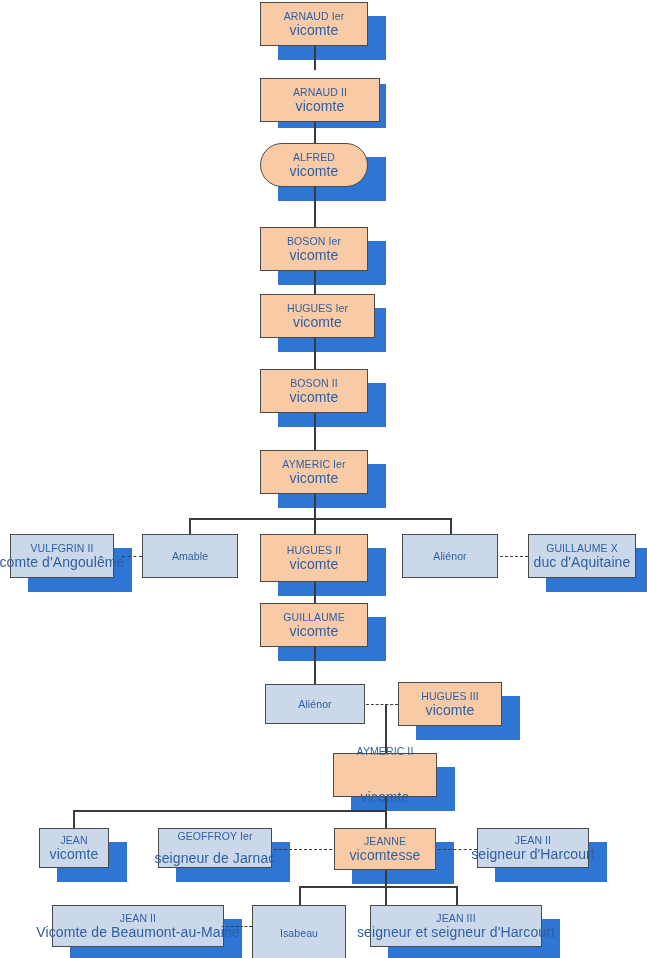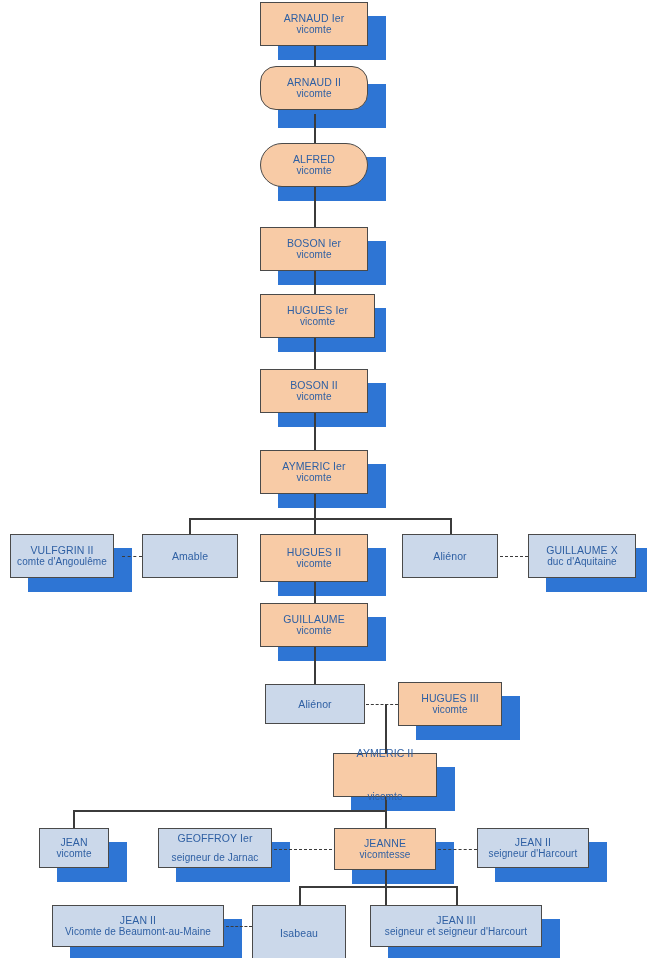--- a/index.html
+++ b/index.html
@@ -3,21 +3,21 @@
 <meta charset="utf-8">
 <style>
   html,body{margin:0;padding:0;background:#ffffff;}
   body{font-family:"Liberation Sans","DejaVu Sans",sans-serif;}
   #canvas{position:relative;width:647px;height:958px;background:#ffffff;overflow:hidden;}
 
   .node{position:absolute;box-sizing:border-box;border:1.5px solid #3b3b3b;
         display:flex;flex-direction:column;align-items:center;justify-content:center;
         color:#2E5FA3;text-align:center;line-height:1.18;z-index:3;}
   .node .ln1{font-size:10.5px;letter-spacing:.1px;white-space:nowrap;}
-  .node .ln2{font-size:10px;letter-spacing:.1px;white-space:nowrap;}
+  .node .ln2{font-size:14px;letter-spacing:.1px;white-space:nowrap;}
   .node.single{justify-content:center;}
   .node.peach{background:#F8CBA6;border-color:#4a4a4a;}
   .node.blue{background:#CBD8EA;border-color:#4a4a4a;}
 
   .shadow{position:absolute;background:#2E75D4;z-index:1;}
 
   .conn{position:absolute;background:#3b3b3b;z-index:2;}
   .conn.v{width:1.5px;}
   .conn.h{height:1.5px;}
 
@@ -71,21 +71,21 @@
     <div class="dash" style="left: 122px; top: 556px; width: 20px;"></div>
     <div class="dash" style="left: 500px; top: 556px; width: 28px;"></div>
     <div class="dash" style="left: 366px; top: 704px; width: 32px;"></div>
     <div class="dash" style="left: 274px; top: 849px; width: 58px;"></div>
     <div class="dash" style="left: 438px; top: 849px; width: 39px;"></div>
     <div class="dash" style="left: 226px; top: 926px; width: 26px;"></div>
     <div class="node peach" style="left: 260px; top: 2px; width: 108px; height: 44px;">
       <div class="ln1">ARNAUD Ier</div>
       <div class="ln2">vicomte</div>
     </div>
-    <div class="node peach" style="left: 260px; top: 66px; width: 108px; height: 44px; border-radius: 16px;">
+    <div class="node peach" style="left: 260px; top: 78px; width: 120px; height: 44px;">
       <div class="ln1">ARNAUD II</div>
       <div class="ln2">vicomte</div>
     </div>
     <div class="node peach" style="left: 260px; top: 143px; width: 108px; height: 44px; border-radius: 22px;">
       <div class="ln1">ALFRED</div>
       <div class="ln2">vicomte</div>
     </div>
     <div class="node peach" style="left: 260px; top: 227px; width: 108px; height: 44px;">
       <div class="ln1">BOSON Ier</div>
       <div class="ln2">vicomte</div>

